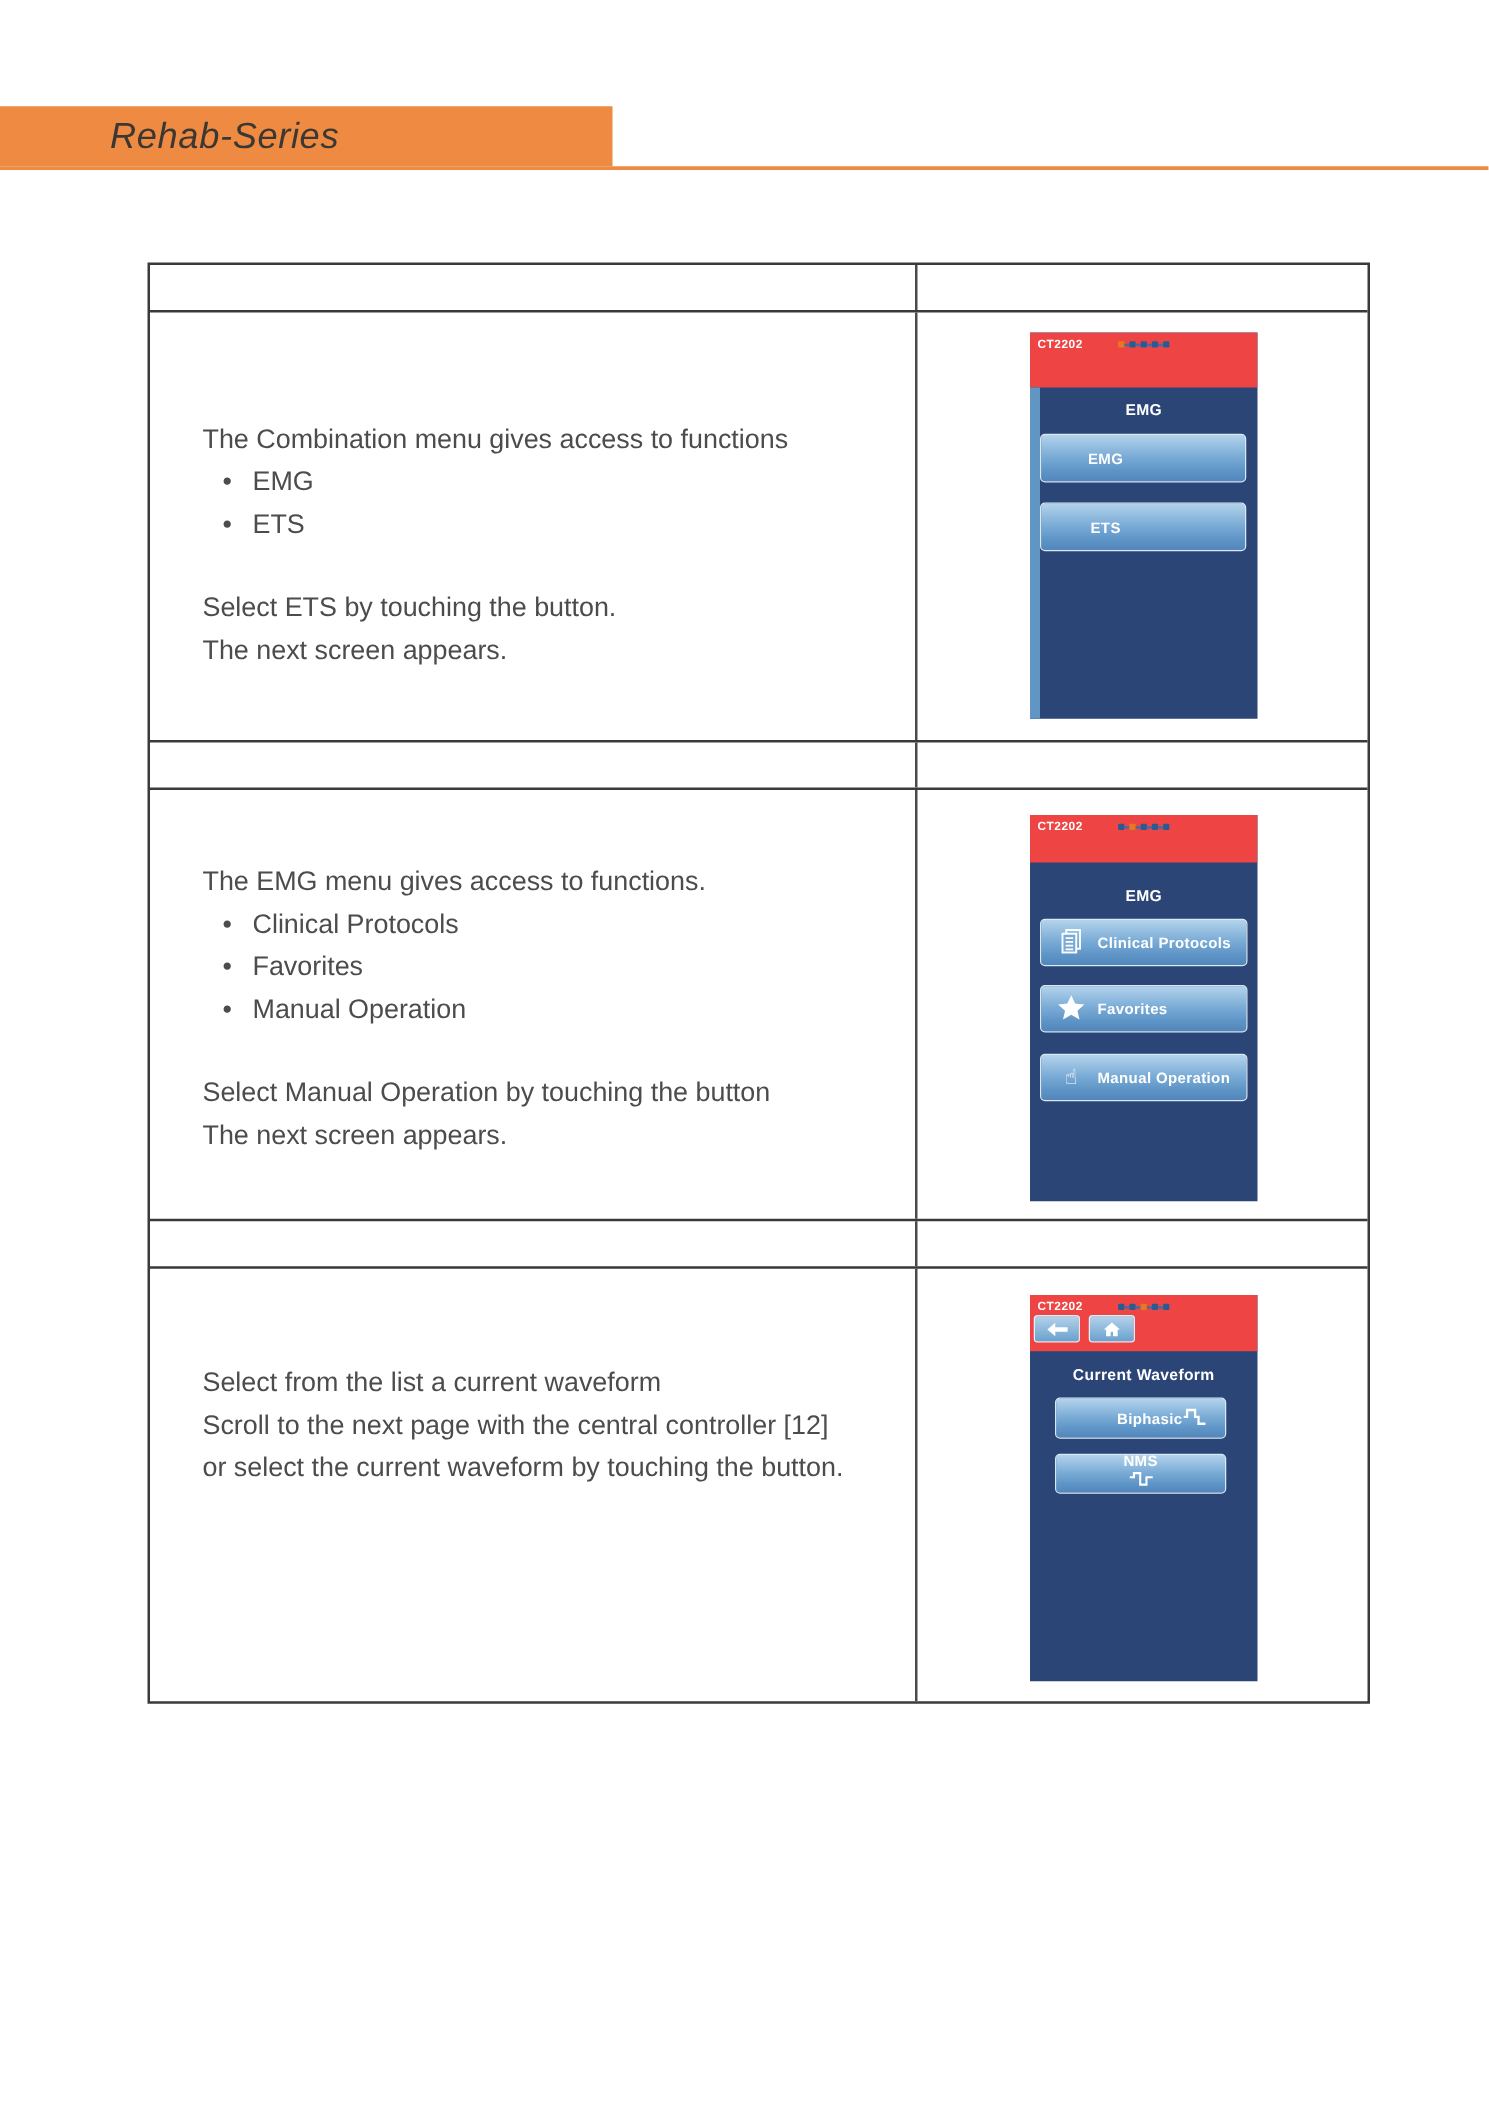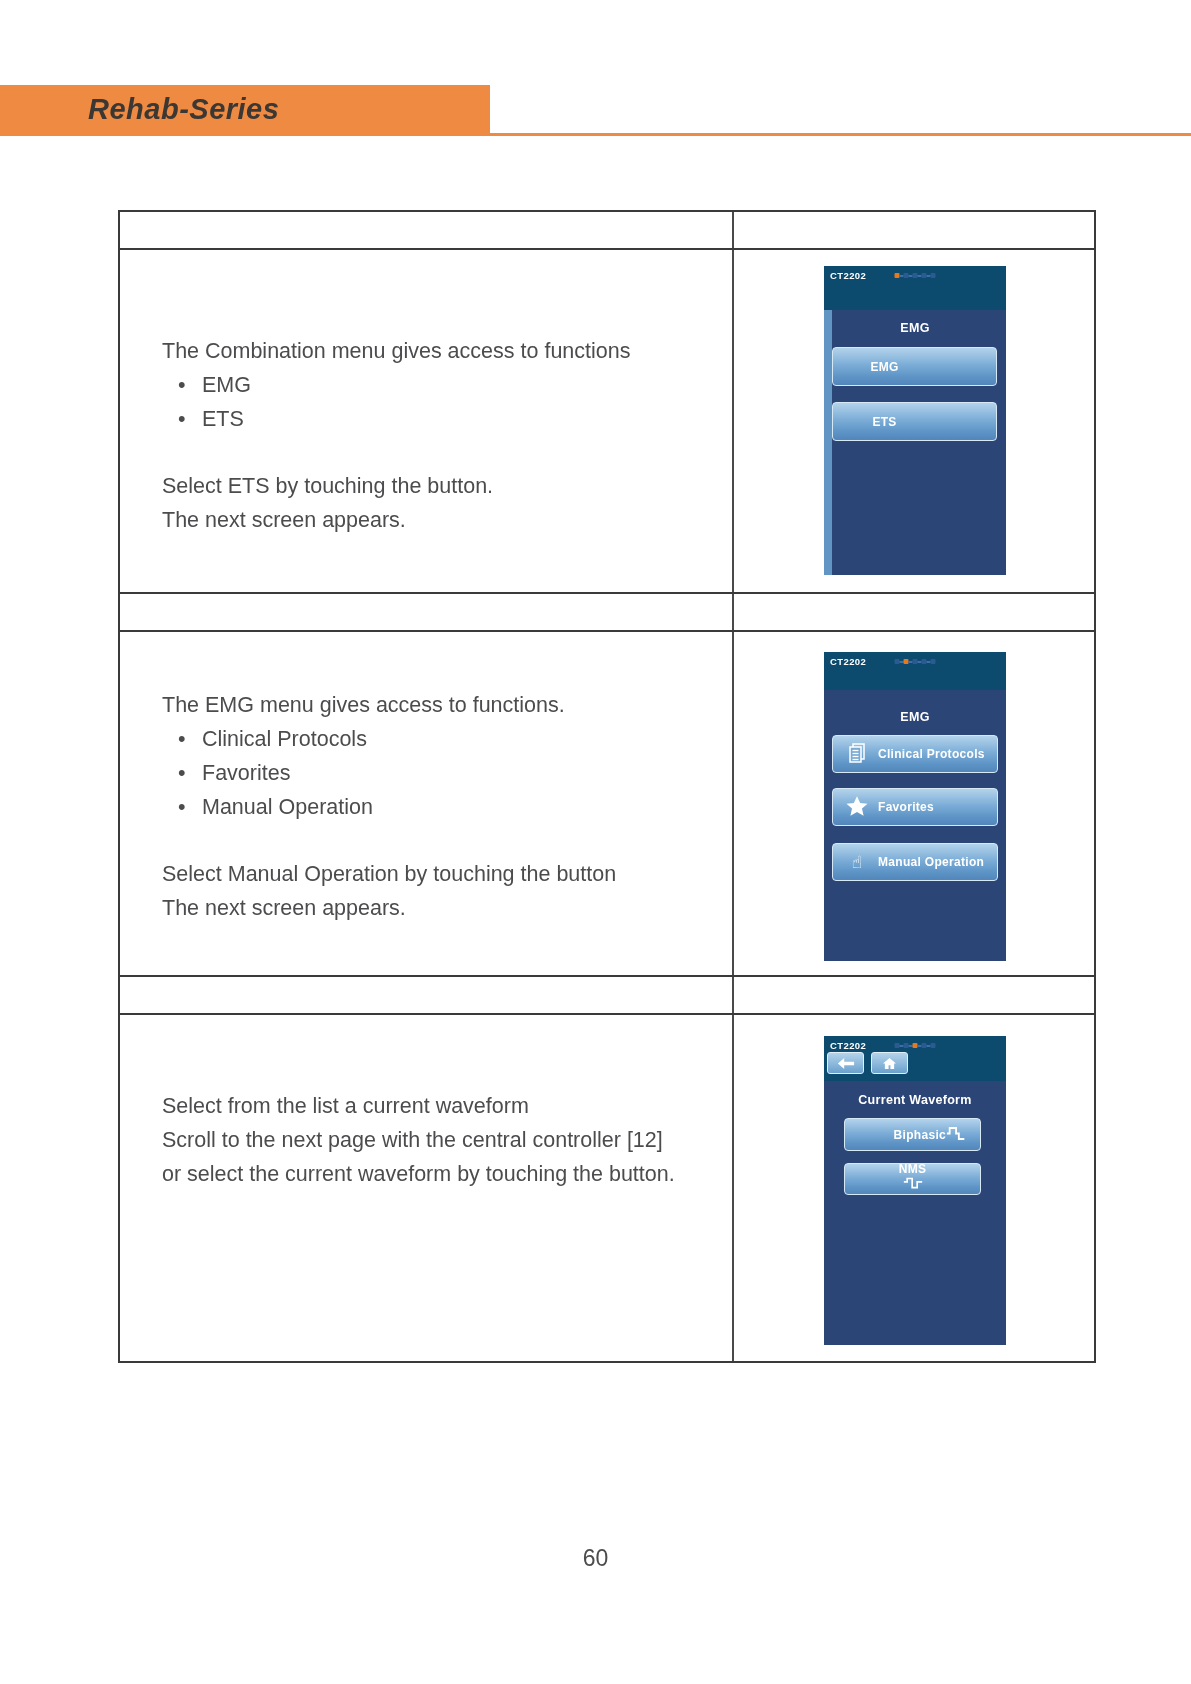--- a/index.html
+++ b/index.html
@@ -1,20 +1,20 @@
 <!DOCTYPE html>
 <html><head>
 <meta charset="utf-8">
 <style>
   html,body{margin:0;padding:0;background:#ffffff;}
   #page{position:relative;width:1191px;height:1684px;background:#ffffff;overflow:hidden;
         font-family:"Liberation Sans","DejaVu Sans",sans-serif;color:#4c4c4e;}
 
   
-  #topbar{position:absolute;left:0;top:85px;width:490px;height:48px;background:#ef8a43;font-weight:bold;}
+  #topbar{position:absolute;left:0;top:85px;width:490px;height:48px;background:#ef8a43;}
   #topbar .brand{display:block;font-style:italic;font-size:29px;line-height:48px;
                  padding-left:88px;color:#3b3733;letter-spacing:.5px;}
   #toprule{position:absolute;left:0;top:133px;width:1191px;height:3px;background:#ef8a43;}
 
   
   #doc-table{position:absolute;left:118px;top:210px;width:978px;height:1153px;
              border:2px solid #3a3a3a;box-sizing:border-box;}
   .row{display:flex;border-bottom:2px solid #3a3a3a;box-sizing:border-box;}
   .row:last-child{border-bottom:none;}
   .row-head{height:38px;}
@@ -28,21 +28,21 @@
   .pt1{padding-top:84px;} .pt2{padding-top:56px;} .pt3{padding-top:74px;}
   .para{margin:0;}
   .gap{margin-top:33px;}
   ul.bullets{margin:0;padding:0;}
   ul.bullets li{list-style:none;padding-left:16px;}
   ul.bullets li::before{content:"•";display:inline-block;width:24px;color:#4c4c4e;}
 
   
   .screen{position:relative;width:182px;height:309px;background:#2b4576;overflow:hidden;}
   .mt16{margin-top:16px;} .mt20{margin-top:20px;} .mt21{margin-top:21px;}
-  .scr-header{position:absolute;left:0;top:0;width:100%;background:#0c4a6e;text-decoration:underline;}
+  .scr-header{position:absolute;left:0;top:0;width:100%;background:#ef4444;text-decoration:underline;}
   .h44{height:44px;} .h38{height:38px;} .h45{height:45px;}
   .device-label{position:absolute;left:6px;top:4px;font-size:9.5px;font-weight:bold;
                 color:#fff;letter-spacing:.4px;}
   .dots{position:absolute;left:50%;transform:translateX(-50%);top:7px;display:flex;align-items:center;}
   .dot{width:5px;height:5px;background:#2b5a93;border-radius:1px;}
   .dash{width:4px;height:2px;background:#3c6ea8;}
   .dot.active{background:#e8781e;}
   .scr-title{position:absolute;left:0;width:100%;text-align:center;color:#fff;
              font-weight:bold;font-size:12.5px;letter-spacing:.3px;}
   .scr-btn{position:absolute;box-sizing:border-box;border:1px solid #d8e9f6;border-radius:4px;
@@ -248,15 +248,14 @@
                 <path d="M1 6h4V2h6v11h6V6h6" fill="none" stroke="#ffffff" stroke-width="2"></path>
               </svg>
             </span>
           </div>
         </div>
       </div>
     </div>
 
   </div>
 
-  <div id="page-number">60</div>
 
 </div>
 
 </body></html>

